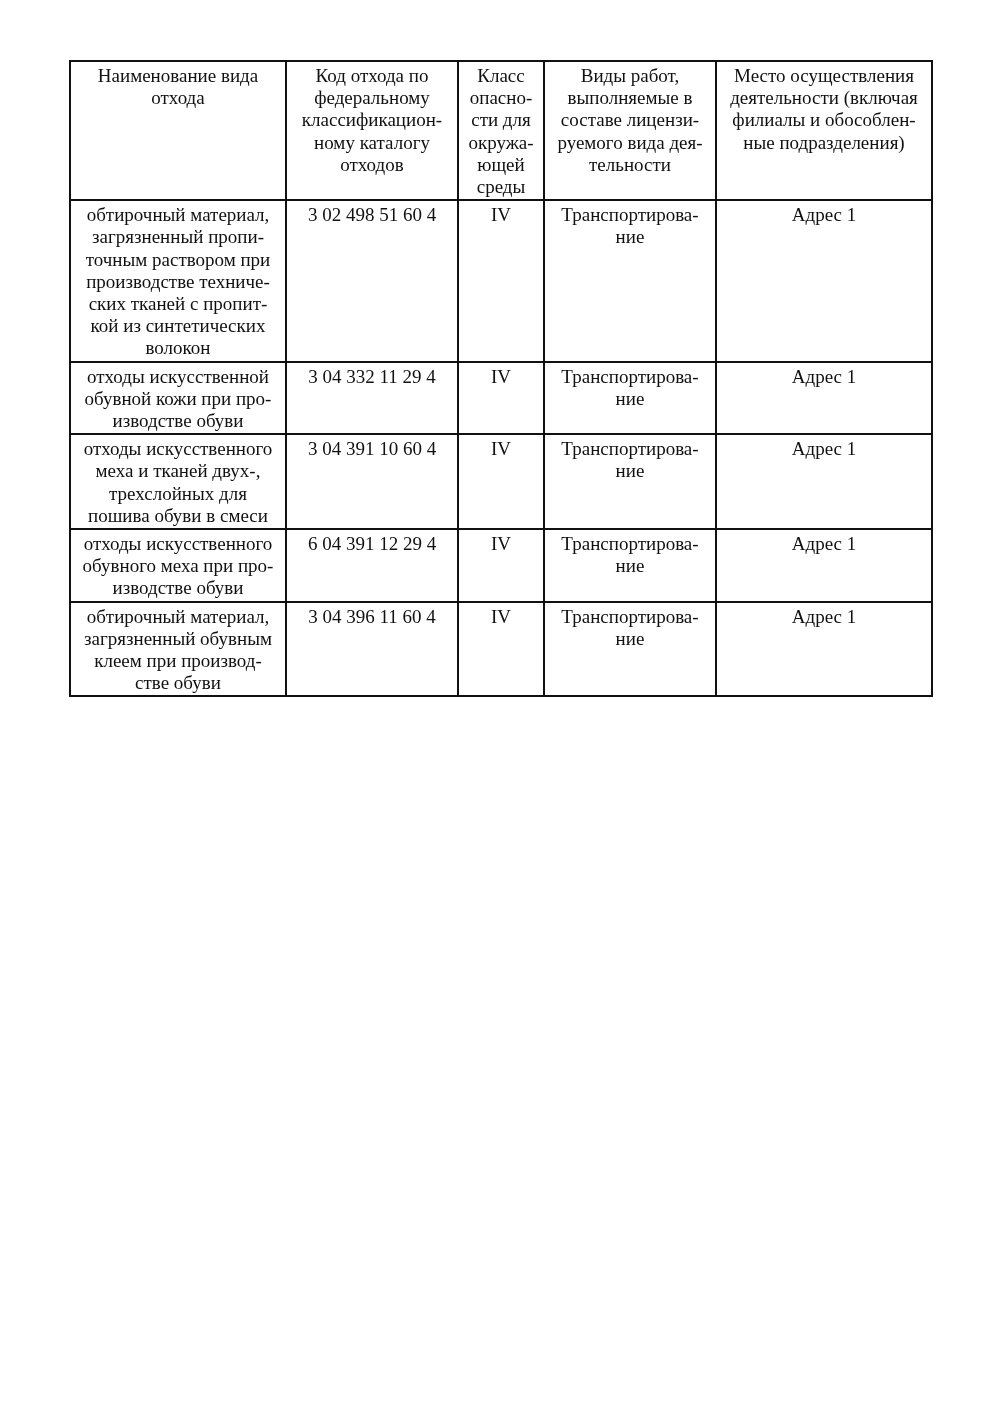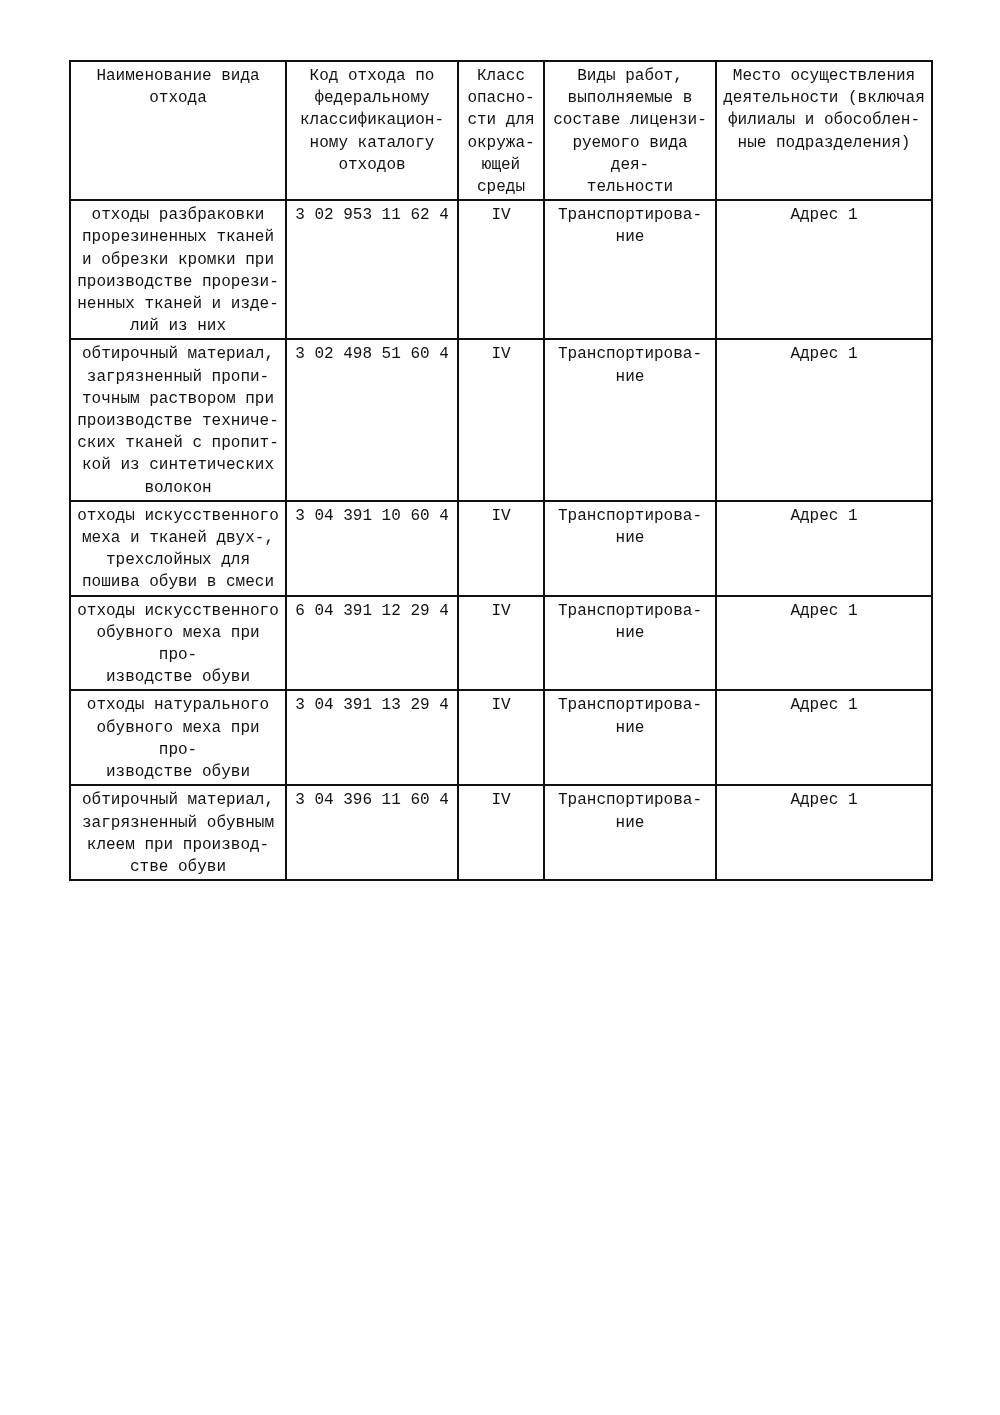--- a/index.html
+++ b/index.html
@@ -2,22 +2,22 @@
 <html><head>
 <meta charset="utf-8">
 <style>
   html, body { margin: 0; padding: 0; background: #ffffff; }
   body { width: 1000px; height: 1415px; position: relative; overflow: hidden;
          font-family: "Liberation Serif", "DejaVu Serif", serif; color: #111; }
   table.waste { position: absolute; left: 69px; top: 60px; width: 862px;
                 border-collapse: collapse; table-layout: fixed; }
   table.waste td, table.waste th {
     border: 2px solid #111; vertical-align: top; text-align: center;
-    font-size: 16px; line-height: 22.2px; font-weight: normal;
-    padding: 3px 4px 1px 4px; white-space: pre-line; font-family: Liberation Mono, monospace; }
+    font-size: 19px; line-height: 22.2px; font-weight: normal;
+    padding: 3px 4px 1px 4px; white-space: pre-line; }
   col.c1 { width: 216px; } col.c2 { width: 172px; } col.c3 { width: 86px; }
   col.c4 { width: 172px; } col.c5 { width: 216px; }
   tr.hdr th { height: 132px; }
 </style>
 </head>
 <body>
 
 <table class="waste">
   <colgroup>
       <col class="c1">
@@ -47,41 +47,38 @@
 руемого вида дея-
 тельности</th>
       <th>Место осуществления
 деятельности (включая
 филиалы и обособлен-
 ные подразделения)</th>
     </tr>
   </thead>
   <tbody id="tbody">
       <tr>
-        <td>отходы разбраковки
-прорезиненных тканей
-и обрезки кромки при
-производстве прорези-
-ненных тканей и изде-
-лий из них</td>
-        <td>3 02 953 11 62 4</td>
-        <td>IV</td>
-        <td>Транспортирова-
-ние</td>
-        <td>Адрес 1</td>
-      </tr>
-      <tr>
         <td>обтирочный материал,
 загрязненный пропи-
 точным раствором при
 производстве техниче-
 ских тканей с пропит-
 кой из синтетических
 волокон</td>
         <td>3 02 498 51 60 4</td>
+        <td>IV</td>
+        <td>Транспортирова-
+ние</td>
+        <td>Адрес 1</td>
+      </tr>
+      <tr>
+        <td>отходы искусственной
+обувной кожи при про-
+изводстве обуви</td>
+        <td>3 04 332 11 29 4</td>
         <td>IV</td>
         <td>Транспортирова-
 ние</td>
         <td>Адрес 1</td>
       </tr>
       <tr>
         <td>отходы искусственного
 меха и тканей двух-,
 трехслойных для
 пошива обуви в смеси</td>
@@ -95,30 +92,20 @@
         <td>отходы искусственного
 обувного меха при про-
 изводстве обуви</td>
         <td>6 04 391 12 29 4</td>
         <td>IV</td>
         <td>Транспортирова-
 ние</td>
         <td>Адрес 1</td>
       </tr>
       <tr>
-        <td>отходы натурального
-обувного меха при про-
-изводстве обуви</td>
-        <td>3 04 391 13 29 4</td>
-        <td>IV</td>
-        <td>Транспортирова-
-ние</td>
-        <td>Адрес 1</td>
-      </tr>
-      <tr>
         <td>обтирочный материал,
 загрязненный обувным
 клеем при производ-
 стве обуви</td>
         <td>3 04 396 11 60 4</td>
         <td>IV</td>
         <td>Транспортирова-
 ние</td>
         <td>Адрес 1</td>
       </tr>

